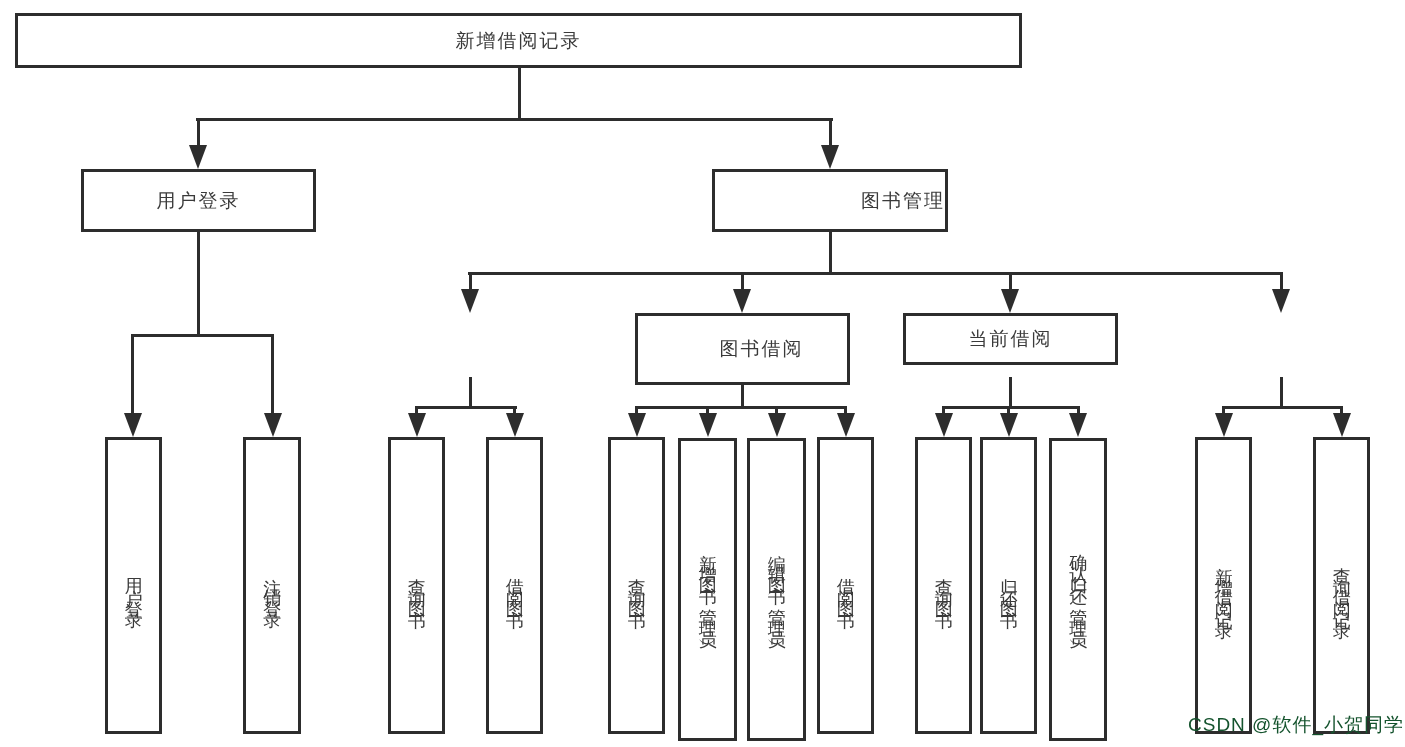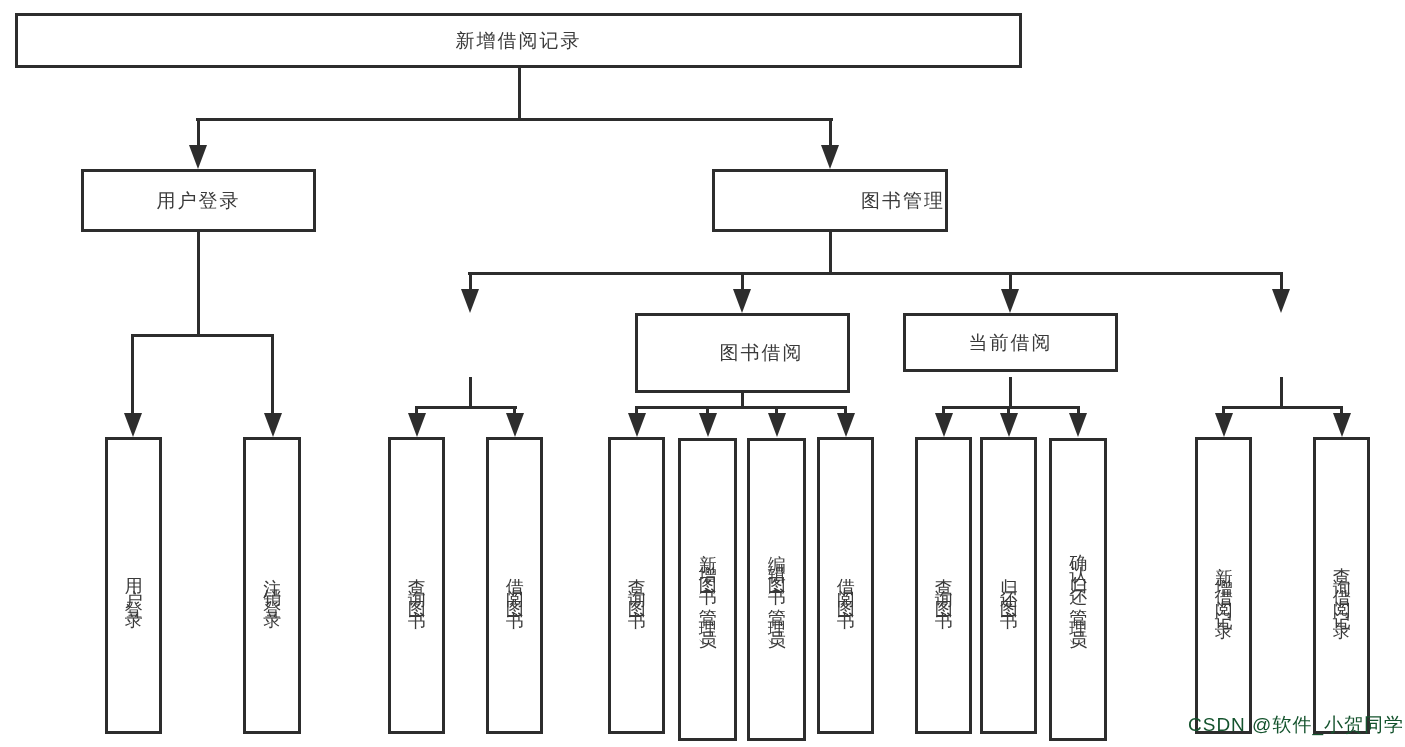--- a/index.html
+++ b/index.html
@@ -63,24 +63,24 @@
   <div class="hl" style="left:468px;top:272px;width:815px;"></div>
   <div class="vl" style="left:468.5px;top:272px;height:20px;"></div>
   <div class="arrow" style="left:461px;top:289px;"></div>
   <div class="vl" style="left:740.5px;top:272px;height:20px;"></div>
   <div class="arrow" style="left:733px;top:289px;"></div>
   <div class="vl" style="left:1008.5px;top:272px;height:20px;"></div>
   <div class="arrow" style="left:1001px;top:289px;"></div>
   <div class="vl" style="left:1279.5px;top:272px;height:20px;"></div>
   <div class="arrow" style="left:1272px;top:289px;"></div>
 
-  <div class="box hbox" style="left:635px;top:313px;width:215px;height:80px;padding-left:38px;">
+  <div class="box hbox" style="left:635px;top:313px;width:215px;height:72px;padding-left:38px;">
     <span>图书借阅</span>
   </div>
-  <div class="box hbox" style="left:903px;top:313px;width:215px;height:59px;">
+  <div class="box hbox" style="left:903px;top:313px;width:215px;height:52px;">
     <span>当前借阅</span>
   </div>
 
   <div class="vl" style="left:469px;top:377px;height:32px;"></div>
   <div class="hl" style="left:415px;top:406px;width:102px;"></div>
   <div class="vl" style="left:415px;top:406px;height:10px;"></div>
   <div class="arrow" style="left:407.5px;top:413px;"></div>
   <div class="vl" style="left:513px;top:406px;height:10px;"></div>
   <div class="arrow" style="left:505.5px;top:413px;"></div>
 

